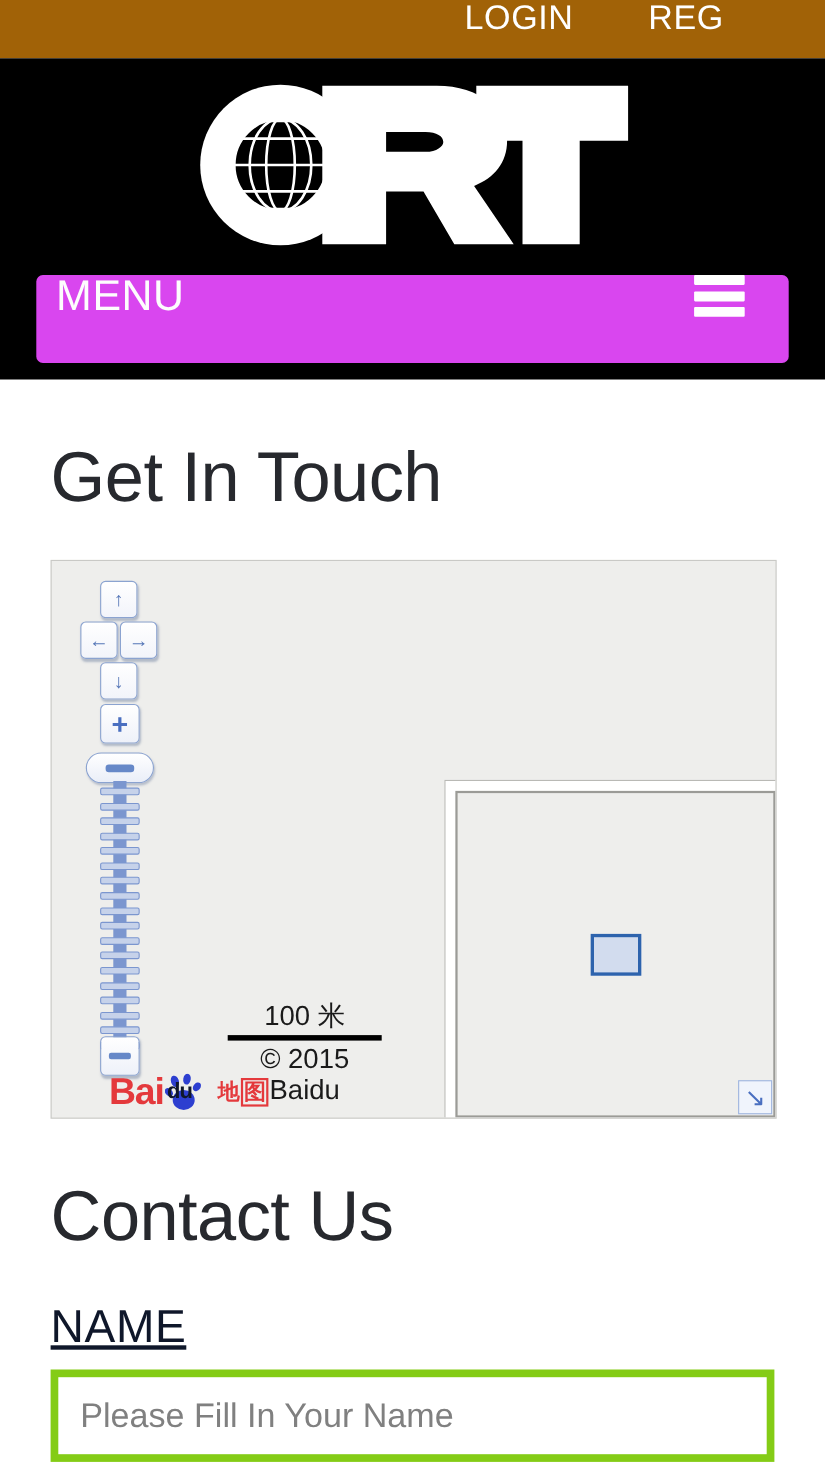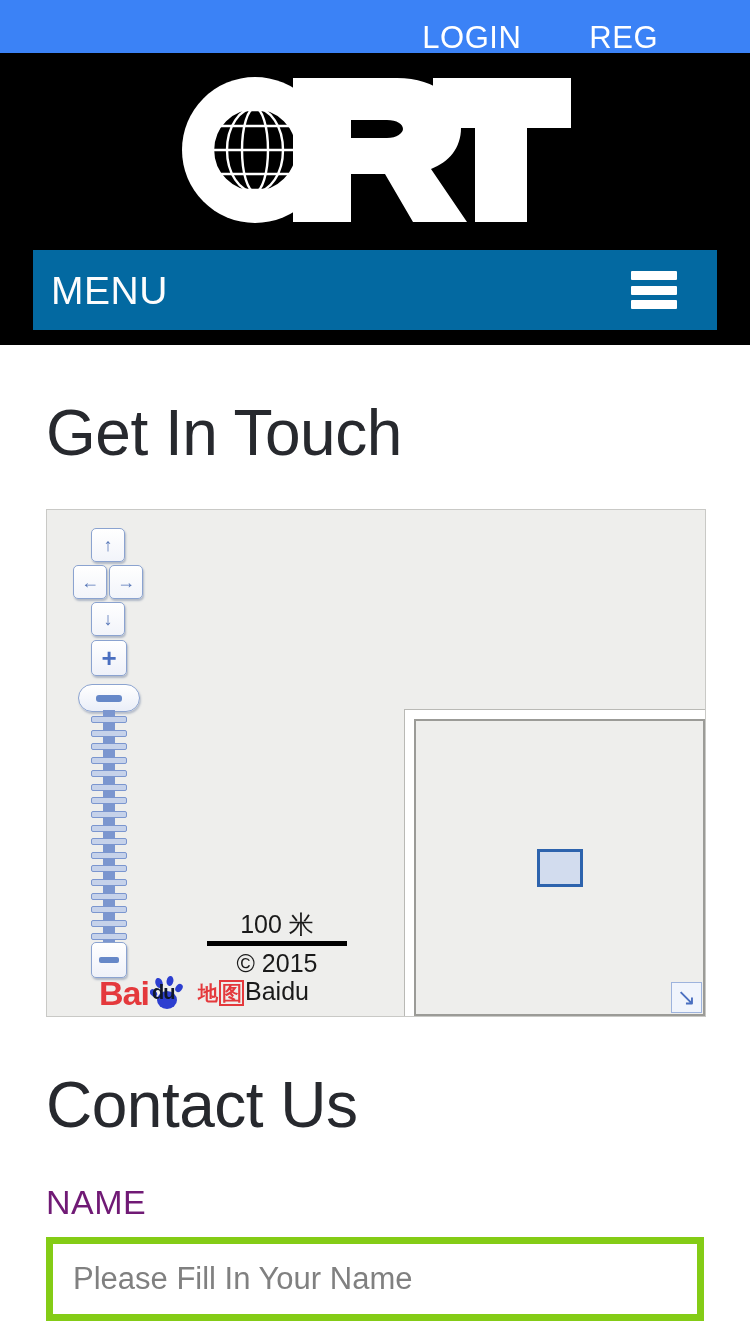--- a/index.html
+++ b/index.html
@@ -11,23 +11,23 @@
     height: 1334px;
     background: #ffffff;
     font-family: "Liberation Sans", sans-serif;
     overflow: hidden;
     position: relative;
   }
 
   
   .topbar {
     height: 53px;
-    background: #3b82f6;
-    display: flex;
-    align-items: flex-end;
+    background: #a16207;
+    display: flex;
+    align-items: flex-start;
     justify-content: flex-end;
     box-sizing: border-box;
     padding-right: 92px;
   }
   .topbar-link {
     color: #ffffff;
     font-size: 31px;
     letter-spacing: 0.5px;
     text-decoration: none;
     margin-left: 68px;
@@ -55,27 +55,28 @@
     height: 160px;
   }
   .logo svg { display: block; }
 
   .menubar {
     position: absolute;
     left: 33px;
     right: 33px;
     bottom: 15px;
     height: 80px;
-    background: #0369a1;
-    display: flex;
-    align-items: center;
+    background: #d946ef;
+    display: flex;
+    align-items: flex-start;
     justify-content: space-between;
     box-sizing: border-box;
     padding: 0 40px 0 18px;
     cursor: pointer;
+    border-radius: 6px;
   }
   .menubar-label {
     color: #fdfdfd;
     font-size: 39px;
     letter-spacing: 0.5px;
     line-height: 1;
   }
   .hamburger {
     width: 46px;
     height: 38px;
@@ -344,25 +345,26 @@
     justify-content: center;
     color: #4a6fc0;
     font-size: 23px;
     line-height: 1;
     cursor: pointer;
     box-sizing: border-box;
   }
 
   
   .field-label {
-    font-size: 34px;
-    color: #701a75;
+    font-size: 42px;
+    color: #0f172a;
     letter-spacing: 0.5px;
     line-height: 1;
     padding-bottom: 18px;
+    text-decoration: underline;
   }
   .text-input {
     width: 100%;
     height: 84px;
     box-sizing: border-box;
     border: 7px solid #84cc16;
     background: #ffffff;
     padding: 0 20px;
     font-size: 31px;
     font-family: "Liberation Sans", sans-serif;

